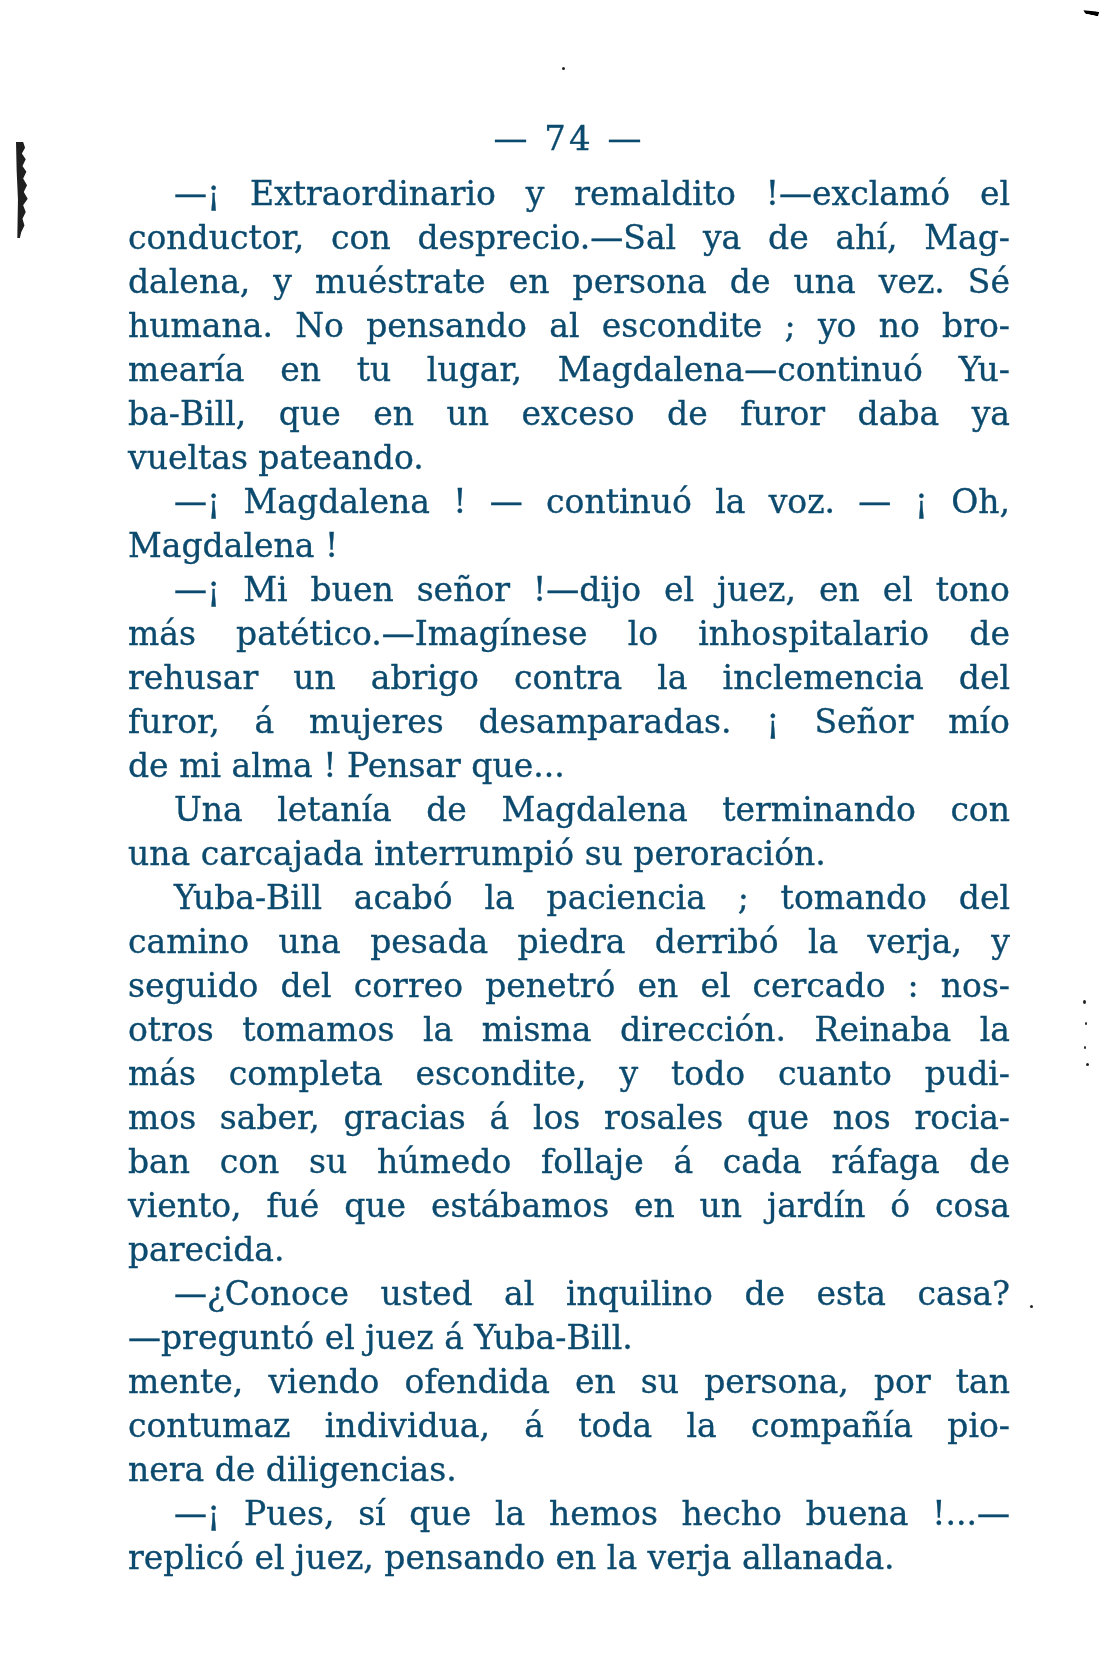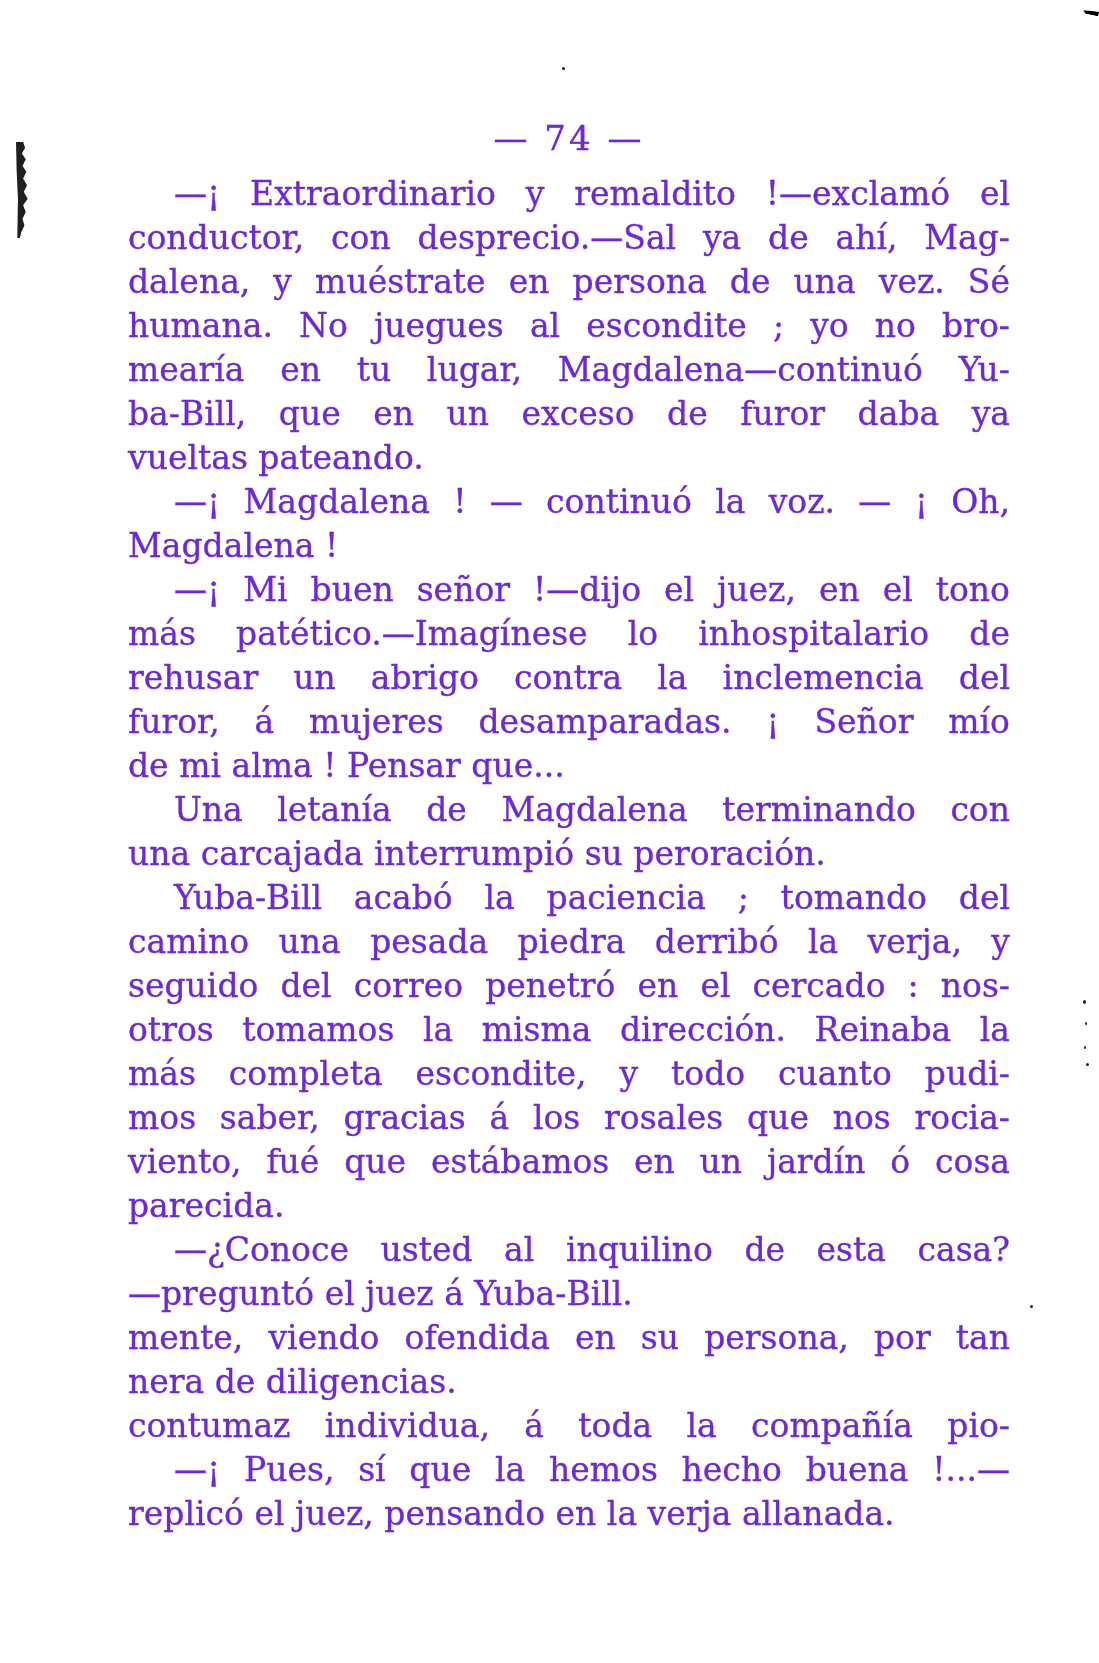--- a/index.html
+++ b/index.html
@@ -7,21 +7,21 @@
     padding: 0;
     background: #ffffff;
   }
   #book-page {
     position: relative;
     width: 1099px;
     height: 1663px;
     background: #ffffff;
     overflow: hidden;
     font-family: "DejaVu Serif", "Liberation Serif", serif;
-    color: #6d28d9;
+    color: #0c4a6e;
   }
   
   #page-number {
     position: absolute;
     top: 118px;
     left: 128px;
     width: 882px;
     text-align: center;
     font-size: 34px;
     line-height: 40px;
@@ -102,43 +102,44 @@
   <div id="speck-4" class="speck"></div>
   <div id="speck-5" class="speck"></div>
   <div id="speck-6" class="speck"></div>
 
   <div id="page-number">— 74 —</div>
 
   <div id="page-text">
       <div class="line indent">—¡ Extraordinario y remaldito !—exclamó el</div>
       <div class="line">conductor, con desprecio.—Sal ya de ahí, Mag-</div>
       <div class="line">dalena, y muéstrate en persona de una vez. Sé</div>
-      <div class="line">humana. No juegues al escondite ; yo no bro-</div>
+      <div class="line">humana. No pensando al escondite ; yo no bro-</div>
       <div class="line">mearía en tu lugar, Magdalena—continuó Yu-</div>
       <div class="line">ba-Bill, que en un exceso de furor daba ya</div>
       <div class="line para-end">vueltas pateando.</div>
       <div class="line indent">—¡ Magdalena ! — continuó la voz. — ¡ Oh,</div>
       <div class="line para-end">Magdalena !</div>
       <div class="line indent">—¡ Mi buen señor !—dijo el juez, en el tono</div>
       <div class="line">más patético.—Imagínese lo inhospitalario de</div>
       <div class="line">rehusar un abrigo contra la inclemencia del</div>
       <div class="line">furor, á mujeres desamparadas. ¡ Señor mío</div>
       <div class="line para-end">de mi alma ! Pensar que...</div>
       <div class="line indent">Una letanía de Magdalena terminando con</div>
       <div class="line para-end">una carcajada interrumpió su peroración.</div>
       <div class="line indent">Yuba-Bill acabó la paciencia ; tomando del</div>
       <div class="line">camino una pesada piedra derribó la verja, y</div>
       <div class="line">seguido del correo penetró en el cercado : nos-</div>
       <div class="line">otros tomamos la misma dirección. Reinaba la</div>
       <div class="line">más completa escondite, y todo cuanto pudi-</div>
       <div class="line">mos saber, gracias á los rosales que nos rocia-</div>
+      <div class="line">ban con su húmedo follaje á cada ráfaga de</div>
       <div class="line">viento, fué que estábamos en un jardín ó cosa</div>
       <div class="line para-end">parecida.</div>
       <div class="line indent">—¿Conoce usted al inquilino de esta casa?</div>
       <div class="line para-end">—preguntó el juez á Yuba-Bill.</div>
       <div class="line">mente, viendo ofendida en su persona, por tan</div>
+      <div class="line">contumaz individua, á toda la compañía pio-</div>
       <div class="line para-end">nera de diligencias.</div>
-      <div class="line">contumaz individua, á toda la compañía pio-</div>
       <div class="line indent">—¡ Pues, sí que la hemos hecho buena !...—</div>
       <div class="line para-end">replicó el juez, pensando en la verja allanada.</div>
     </div>
 
 </div>
 
 </body></html>

